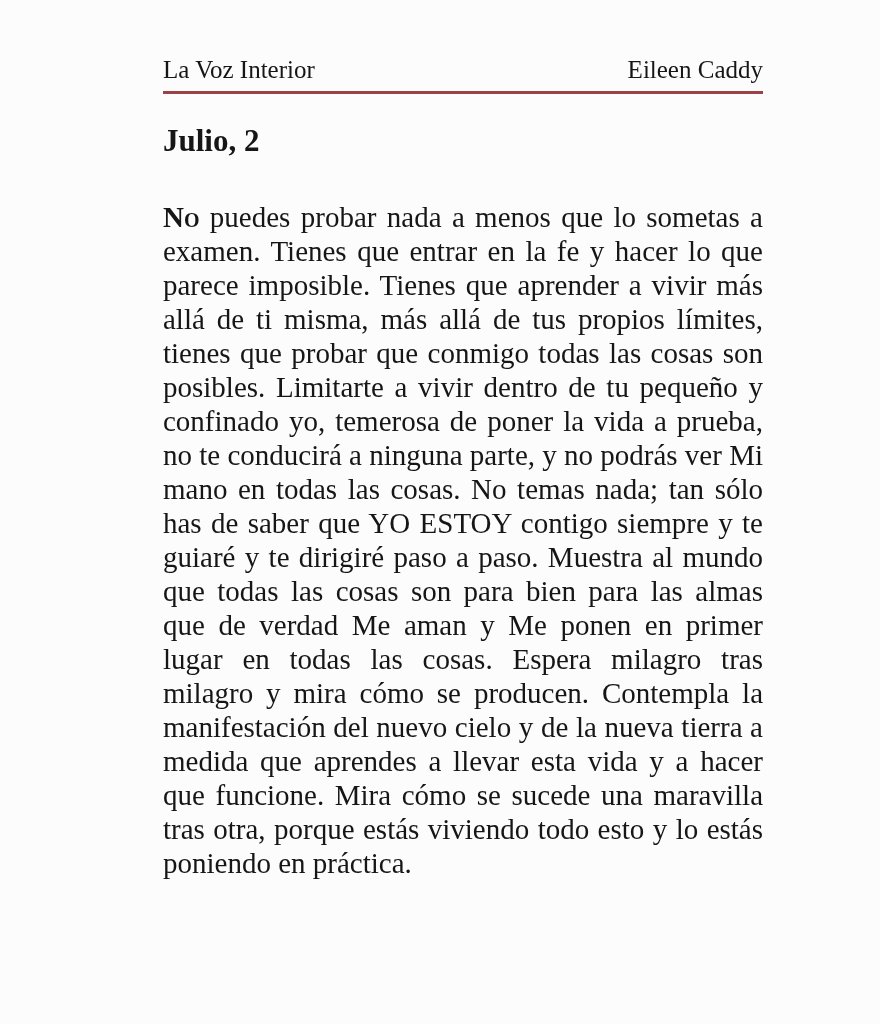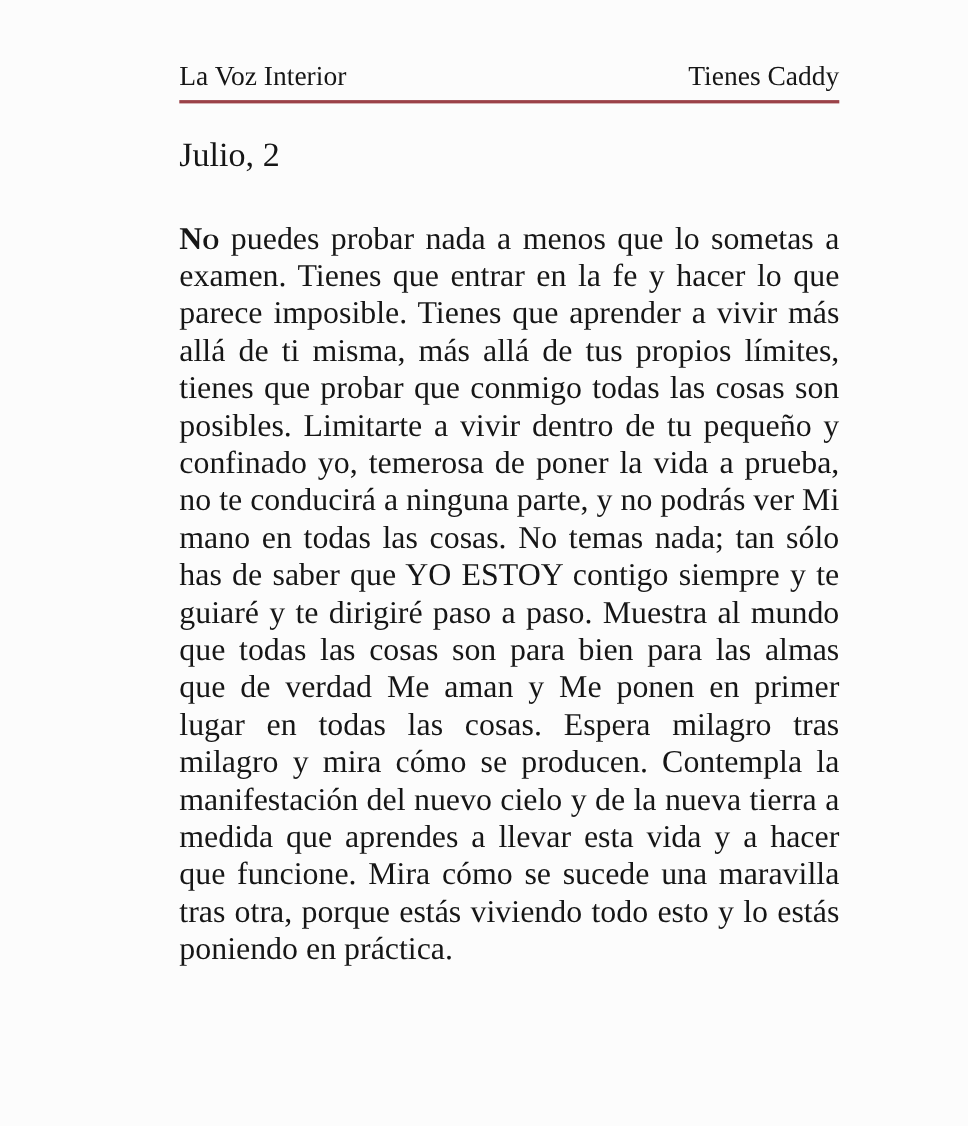--- a/index.html
+++ b/index.html
@@ -29,21 +29,21 @@
     padding-bottom: 7px;
   }
   .header-rule {
     height: 3px;
     background: var(--rule, #9b4248);
     margin: 0;
     border: none;
   }
   .date-heading {
     font-size: 31px;
-    font-weight: normal;
+    font-weight: bold;
     margin: 30px 0 0 0;
     line-height: 1.1;
   }
   .entry-paragraph {
     margin: 42px 0 0 0;
     font-size: 29px;
     line-height: 34px;
     text-align: justify;
     text-justify: inter-word;
   }
@@ -51,20 +51,20 @@
     font-variant: small-caps;
     font-weight: bold;
   }
 </style>
 </head>
 <body>
 
 <div class="page">
   <div class="header">
     <span>La Voz Interior</span>
-    <span>Tienes Caddy</span>
+    <span>Eileen Caddy</span>
   </div>
   <div class="header-rule"></div>
 
   <h1 class="date-heading">Julio, 2</h1>
 
   <p class="entry-paragraph"><span class="lead">No</span> <span>puedes probar nada a menos que lo sometas a examen. Tienes que entrar en la fe y hacer lo que parece imposible. Tienes que aprender a vivir más allá de ti misma, más allá de tus propios límites, tienes que probar que conmigo todas las cosas son posibles. Limitarte a vivir dentro de tu pequeño y confinado yo, temerosa de poner la vida a prueba, no te conducirá a ninguna parte, y no podrás ver Mi mano en todas las cosas. No temas nada; tan sólo has de saber que YO ESTOY contigo siempre y te guiaré y te dirigiré paso a paso. Muestra al mundo que todas las cosas son para bien para las almas que de verdad Me aman y Me ponen en primer lugar en todas las cosas. Espera milagro tras milagro y mira cómo se producen. Contempla la manifestación del nuevo cielo y de la nueva tierra a medida que aprendes a llevar esta vida y a hacer que funcione. Mira cómo se sucede una maravilla tras otra, porque estás viviendo todo esto y lo estás poniendo en práctica.</span></p>
 </div>
 
 </body></html>

